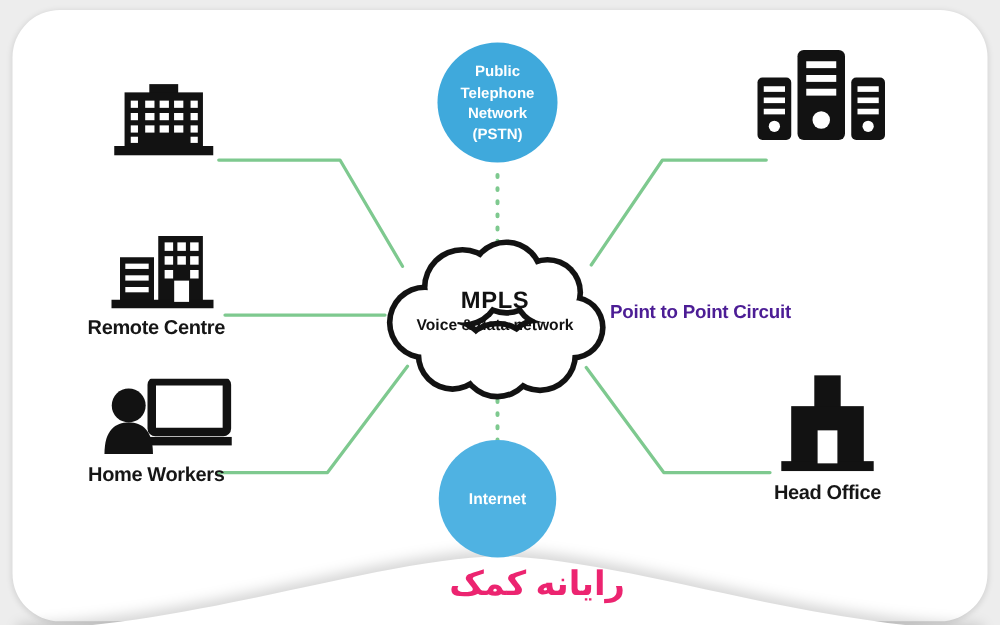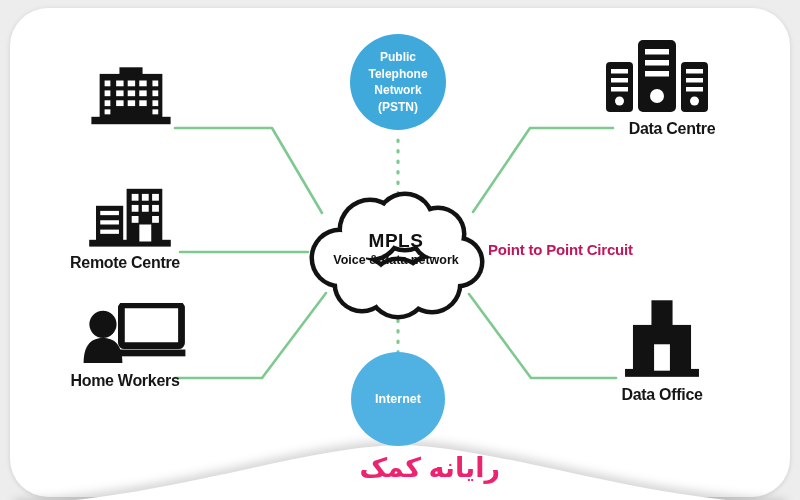--- a/index.html
+++ b/index.html
@@ -46,21 +46,21 @@
   .cloud-sub { left: 300px; top: 253px; width: 192px; text-align: center; font-size: 12.5px; font-weight: 600; color: #111; }
 
   .node-icon svg { display: block; width: 100%; height: 100%; }
   .node-icon { fill: var(--icon-black, #161616); }
   .node-label {
     position: absolute; text-align: center;
     font-size: 16px; font-weight: 700; letter-spacing: -0.3px; color: #161616;
   }
   .annotation {
     position: absolute; left: 488px; top: 241px; width: 170px;
-    font-size: 15px; font-weight: 600; letter-spacing: -0.2px; color: #be185d;
+    font-size: 15px; font-weight: 600; letter-spacing: -0.2px; color: #4c1d95;
   }
 
   .logo {
     position: absolute; left: 300px; top: 452px; width: 200px;
     text-align: right; direction: rtl;
     font-size: 27px; font-weight: 700;
     color: var(--logo-pink, #EC2470);
   }
 </style>
 </head>
@@ -193,27 +193,26 @@
           <rect x="10" y="40" width="17" height="4.5"></rect>
           <rect x="10" y="49" width="17" height="4.5"></rect>
         <circle cx="18.5" cy="63" r="4.5"></circle>
         <rect x="85" y="31" width="17" height="4.5"></rect>
           <rect x="85" y="40" width="17" height="4.5"></rect>
           <rect x="85" y="49" width="17" height="4.5"></rect>
         <circle cx="93.5" cy="63" r="4.5"></circle>
       </g>
     </svg>
   </div>
-  <div class="node-label" style="left:602px; top:120px; width:140px;">Data Centre</div>
 
   <div class="abs node-icon" style="left:618px; top:298px; width:88px; height:82px;">
     <svg viewBox="0 0 100 92">
       <rect x="38" y="2" width="24" height="32"></rect>
       <rect x="17" y="30" width="66" height="52"></rect>
       <rect x="8" y="80" width="84" height="9"></rect>
       <rect x="41" y="52" width="18" height="30" fill="#fff"></rect>
     </svg>
   </div>
-  <div class="node-label" style="left:592px; top:386px; width:140px;">Data Office</div>
+  <div class="node-label" style="left:592px; top:386px; width:140px;">Head Office</div>
 
   <div class="logo">رایانه کمک</div>
 
 </div>
 
 </body></html>

